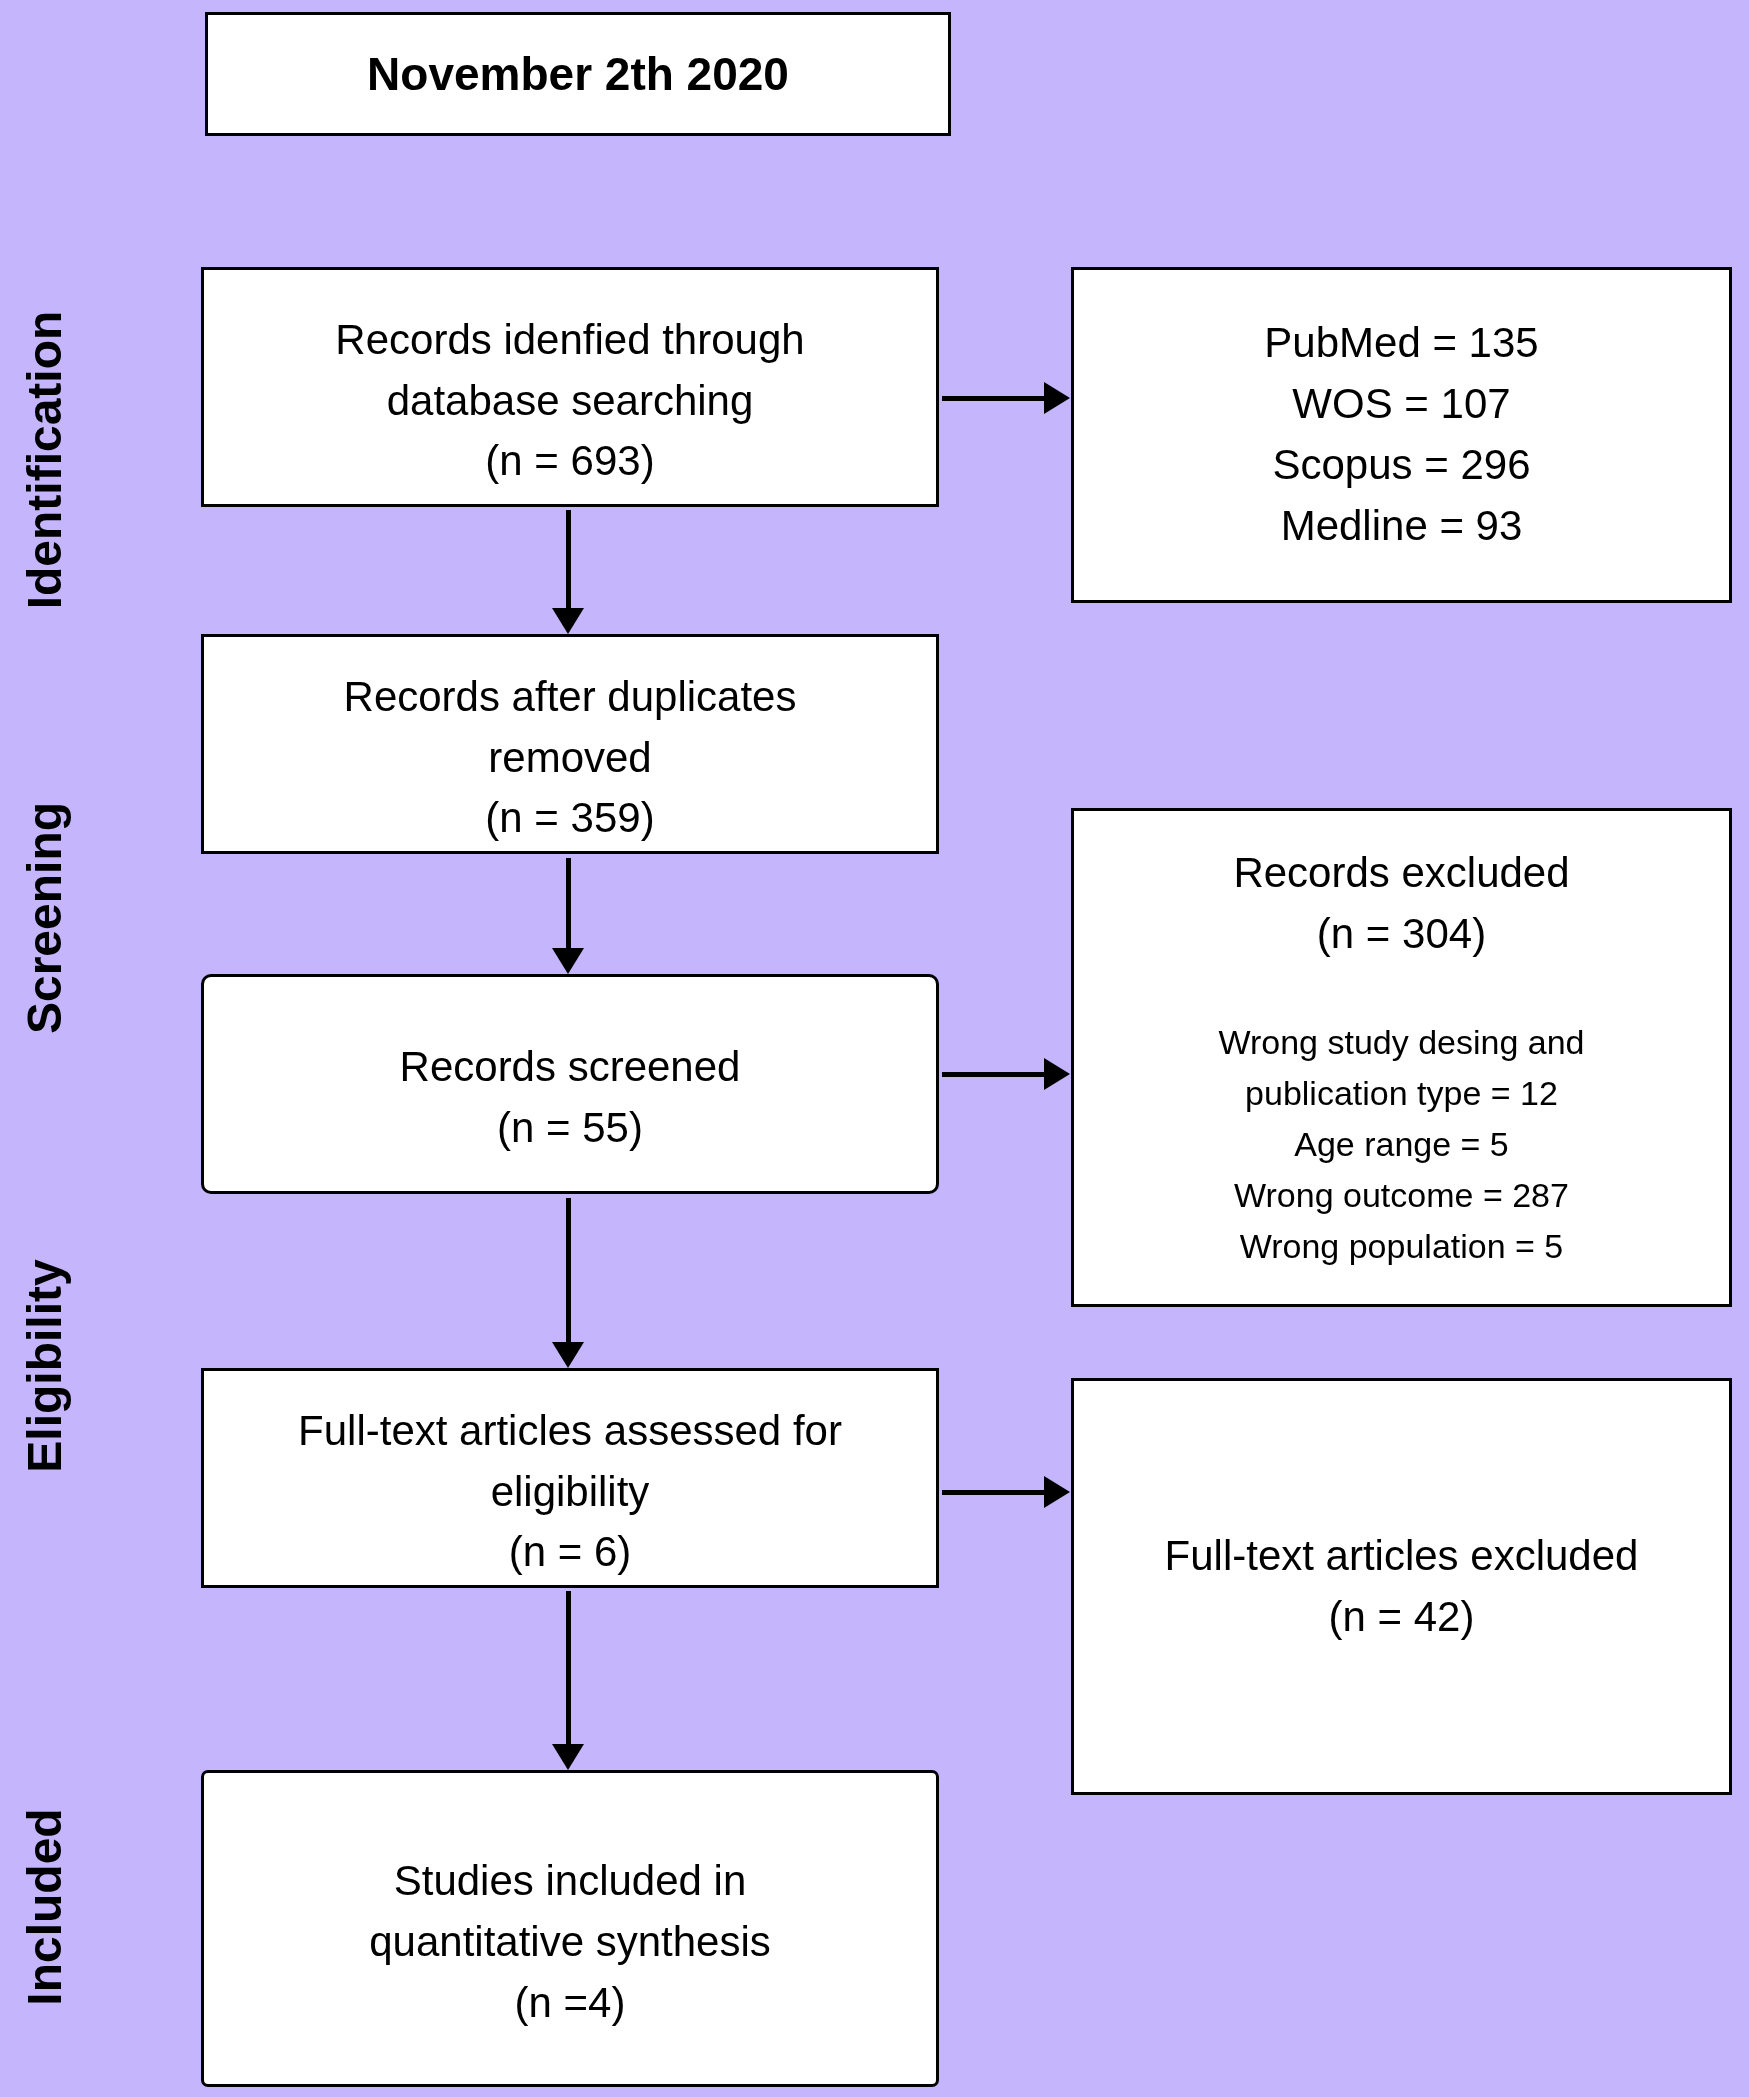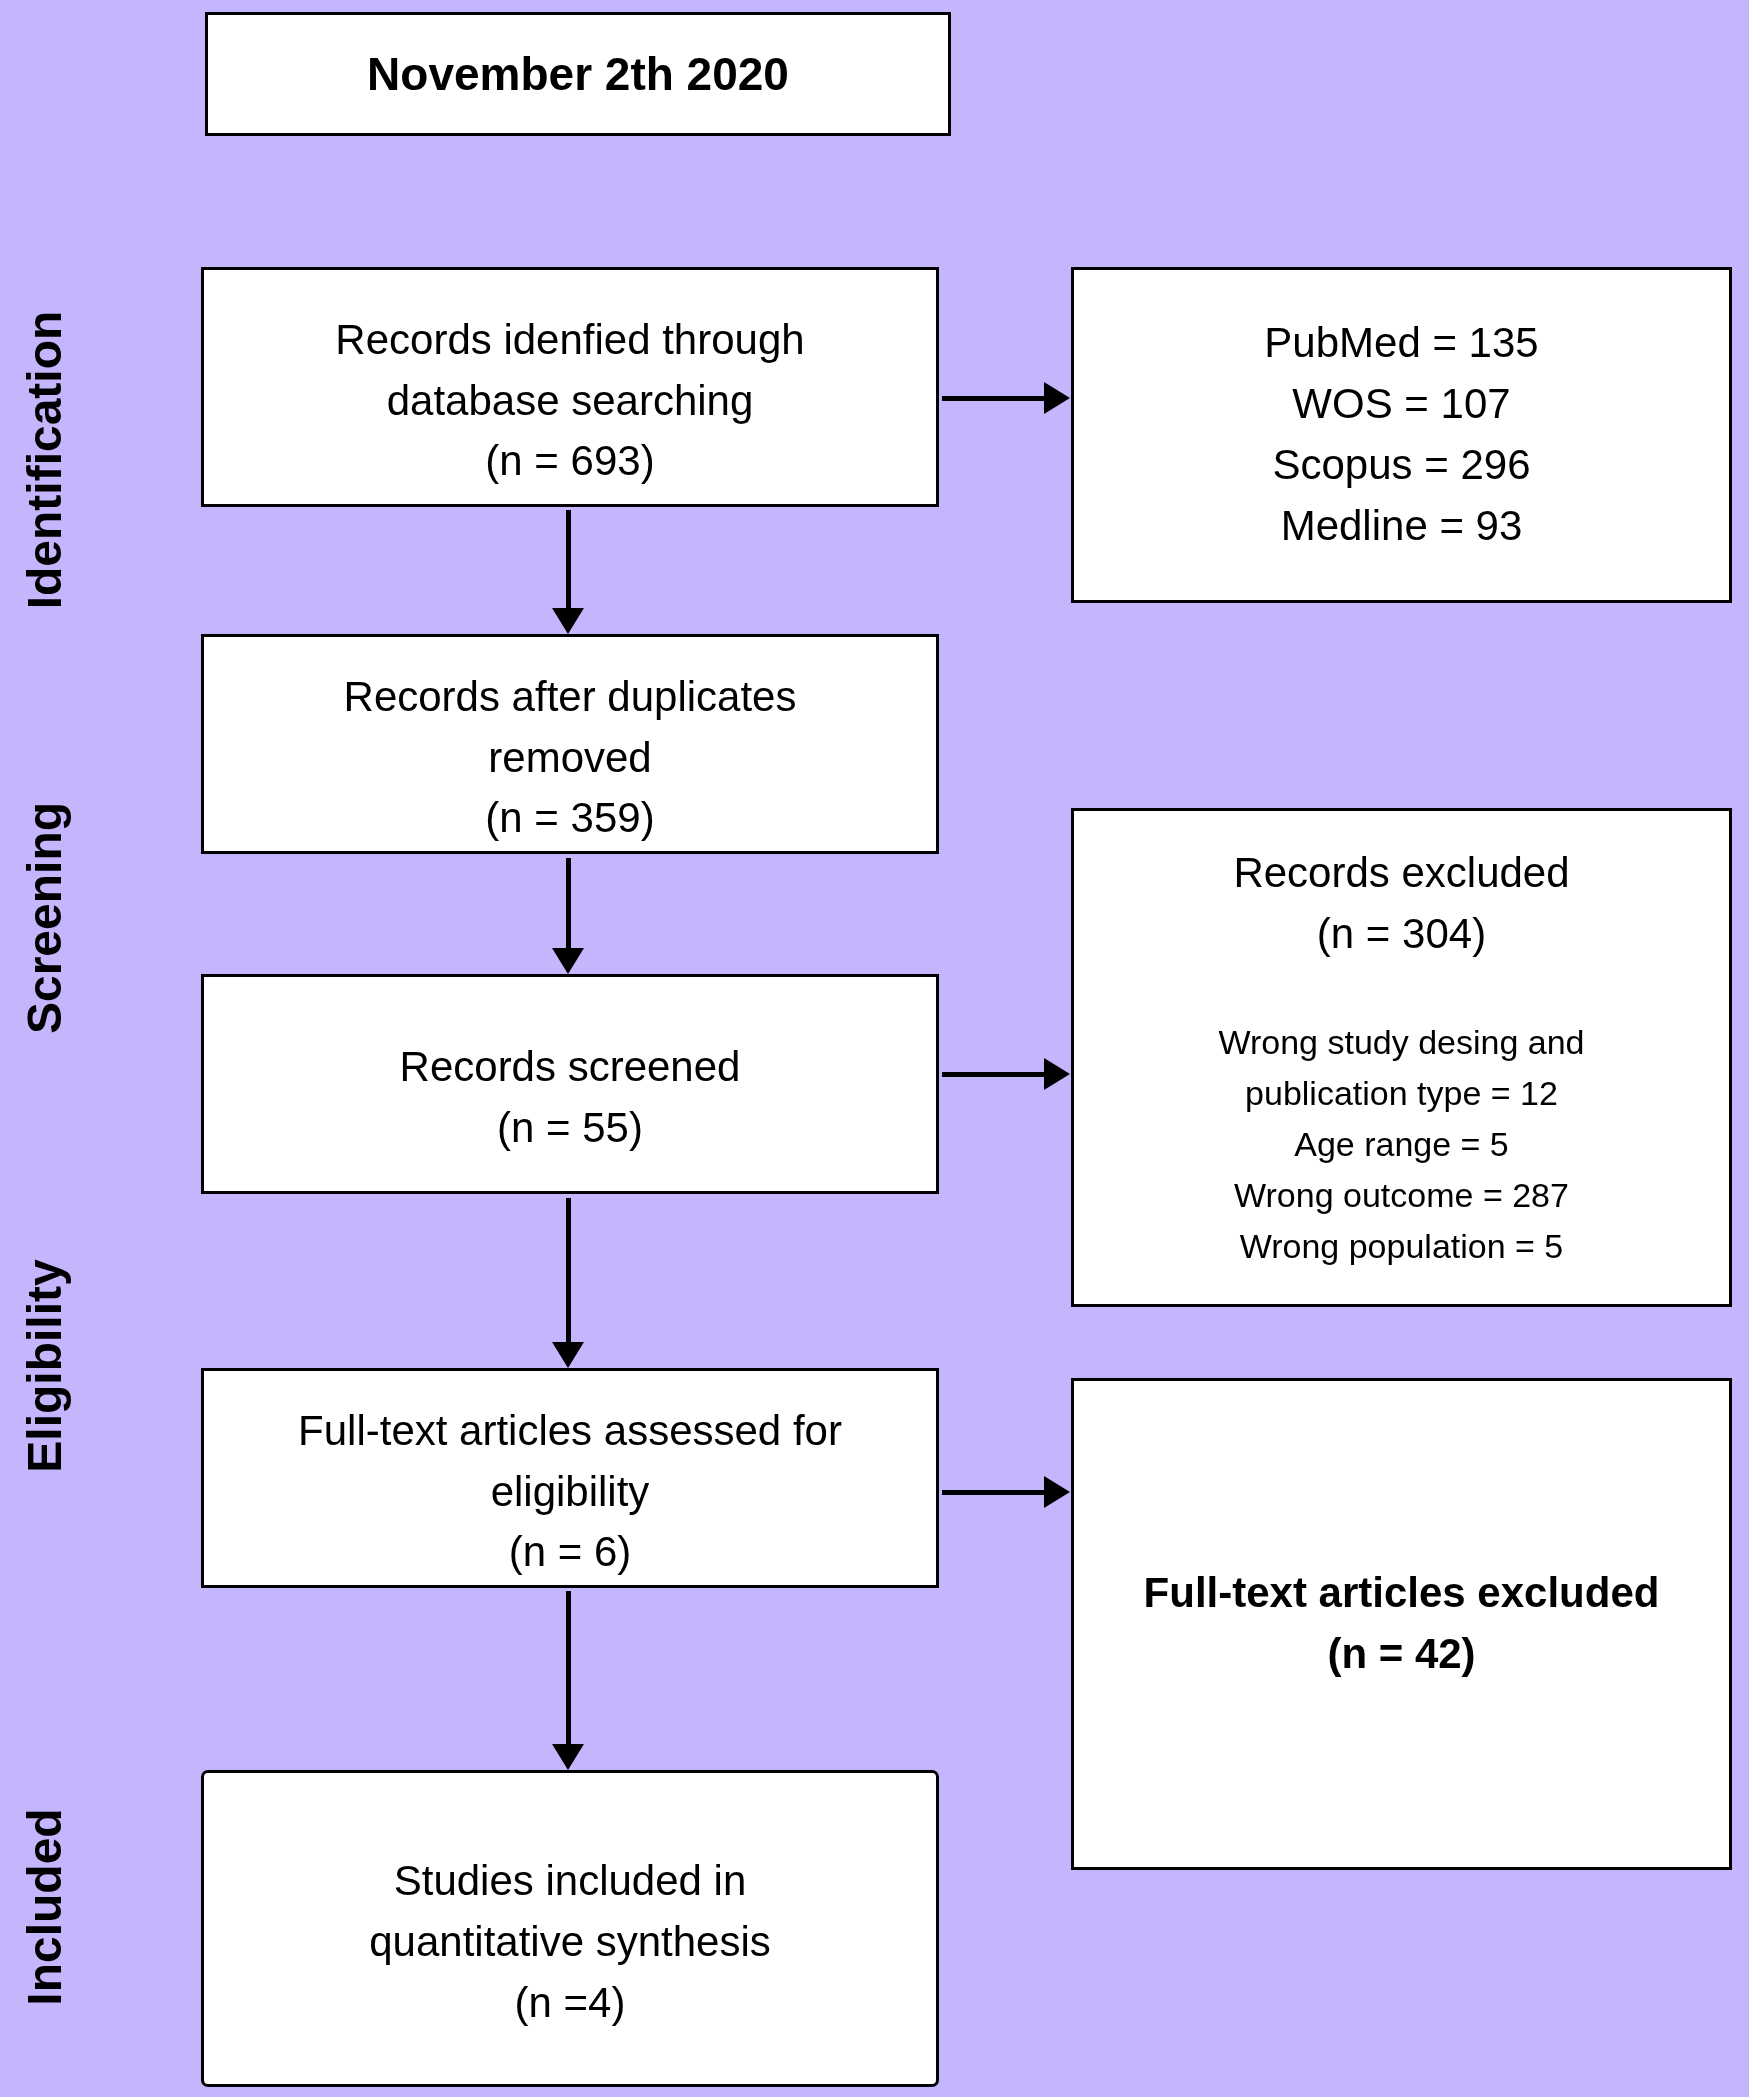--- a/index.html
+++ b/index.html
@@ -93,21 +93,21 @@
 database searching
 (n = 693)</span>
   </div>
 
   <div class="box" style="left:201px; top:634px; width:738px; height:220px;">
     <span class="box-text">Records after duplicates
 removed
 (n = 359)</span>
   </div>
 
-  <div class="box" style="left:201px; top:974px; width:738px; height:220px;">
+  <div class="box" style="left:201px; top:974px; width:738px; height:220px;border-radius:10px;">
     <span class="box-text">Records screened
 (n = 55)</span>
   </div>
 
   <div class="box" style="left:201px; top:1368px; width:738px; height:220px;">
     <span class="box-text">Full-text articles assessed for
 eligibility
 (n = 6)</span>
   </div>
 
@@ -127,21 +127,21 @@
   <div class="box" style="left:1071px; top:808px; width:661px; height:499px;">
     <span class="side-heading">Records excluded
 (n = 304)</span>
     <span class="side-details">Wrong study desing and
 publication type = 12
 Age range = 5
 Wrong outcome = 287
 Wrong population = 5</span>
   </div>
 
-  <div class="box" style="left:1071px; top:1378px; width:661px; height:492px;font-weight:bold;">
+  <div class="box" style="left:1071px; top:1378px; width:661px; height:417px;">
     <span class="side-heading">Full-text articles excluded
 (n = 42)</span>
   </div>
 
   <div>
     <div class="vline" style="left:566px; top:510px; height:99px;"></div>
     <div class="vhead" style="left:552px; top:608px;"></div>
   </div>
 
   <div>

